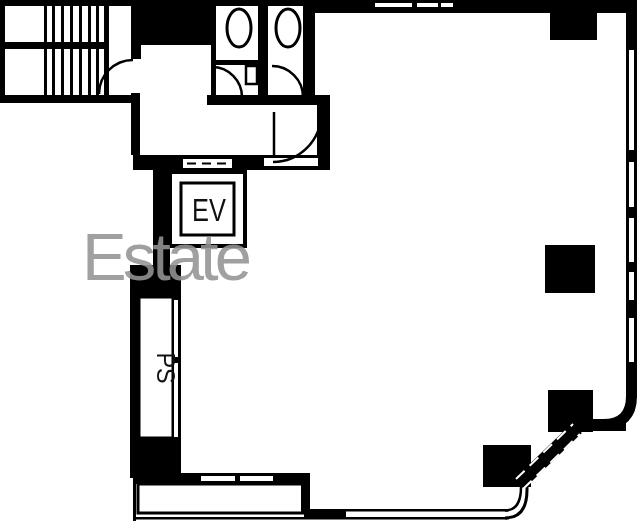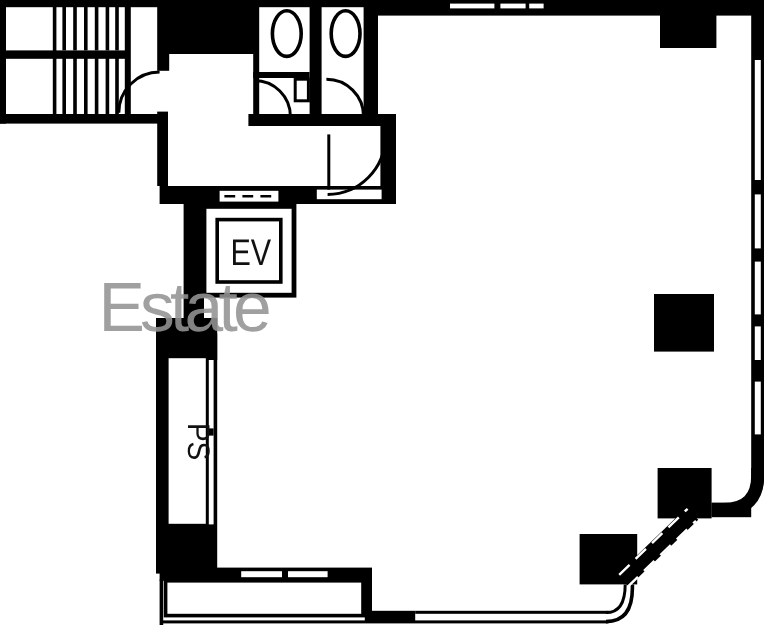--- a/index.html
+++ b/index.html
@@ -10,21 +10,21 @@
     overflow:hidden;
     font-family:"Liberation Sans", sans-serif;
     padding-left:20px;
   }
   .plan-canvas svg{position:absolute;left:0;top:0;}
   .watermark{
     position:absolute;
     left:82px;top:216px;
     width:215px;height:90px;
     overflow:hidden;
-    font-size:58px;
+    font-size:67px;
     line-height:82px;
     letter-spacing:-4px;
     color:#949494;
     opacity:.88;
     white-space:nowrap;
     pointer-events:none;
     z-index:5;
   }
   .lbl{font-family:"Liberation Sans", sans-serif;}
 </style>

